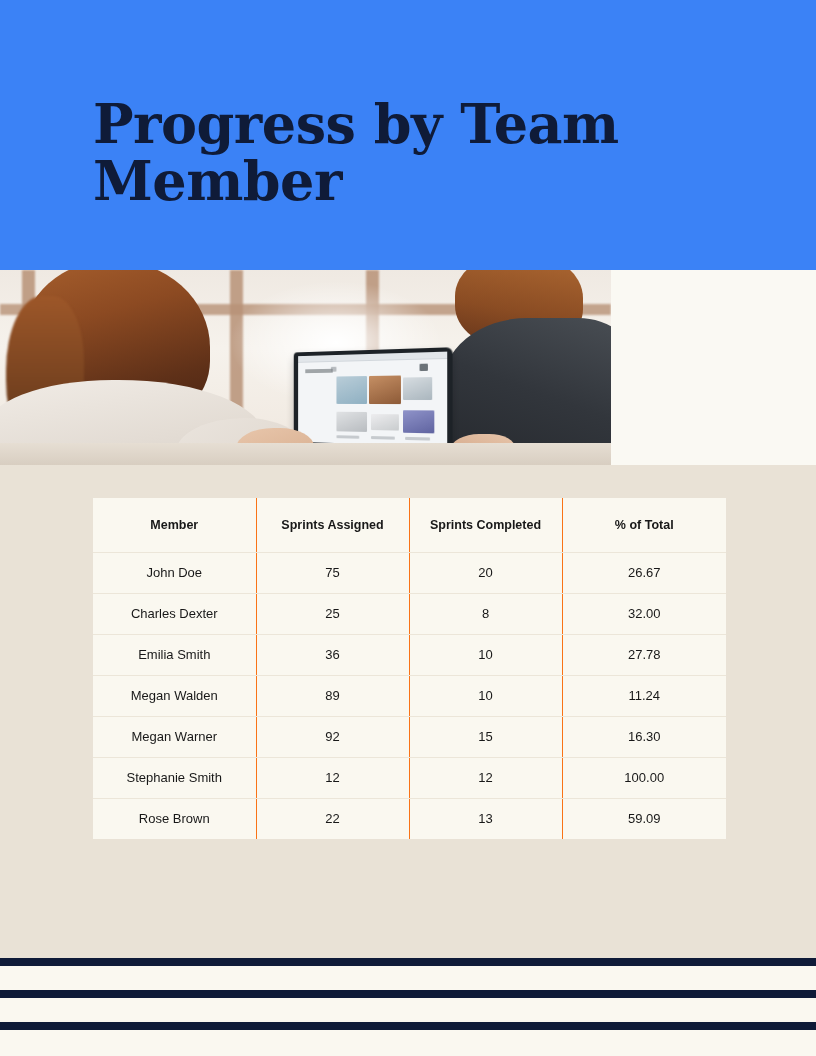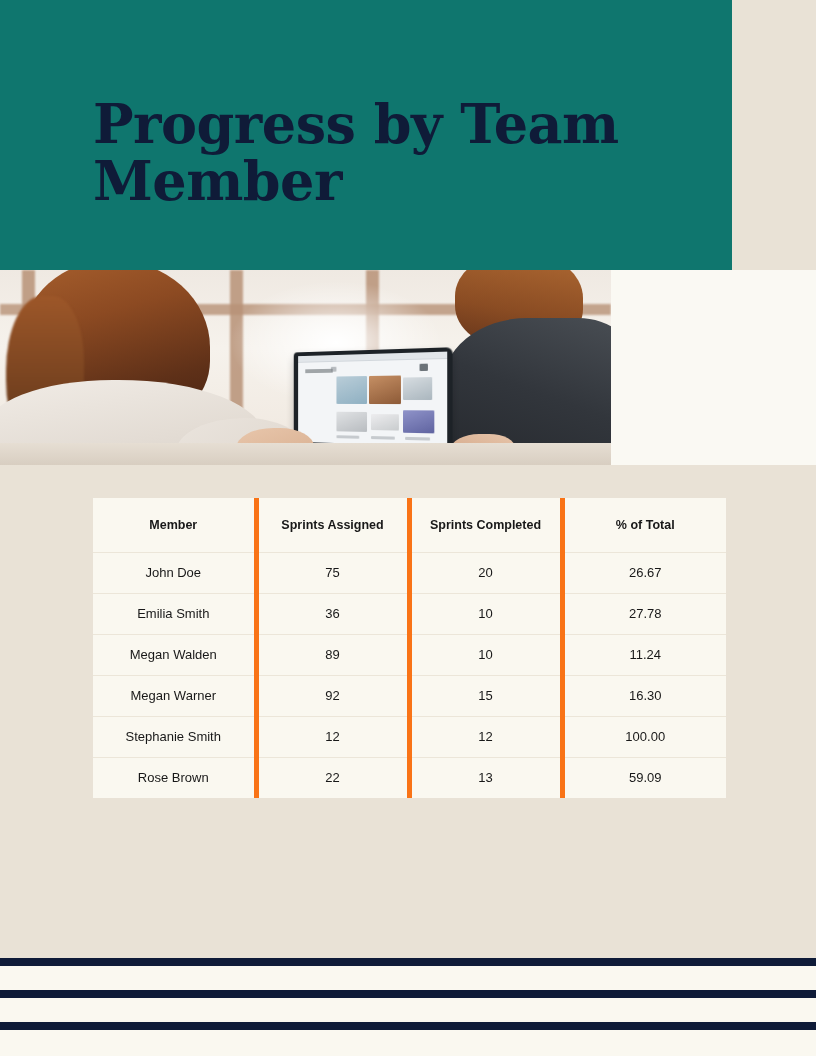--- a/index.html
+++ b/index.html
@@ -12,22 +12,22 @@
     background:#e9e2d6;
     font-family:"Liberation Sans", sans-serif;
     position:relative;
     overflow:hidden;
   }
 
   
   .header-band {
     position:absolute;
     left:0; top:0;
-    width:732px; height:270px;
-    background:#0f766e;
+    width:816px; height:270px;
+    background:#3b82f6;
   }
 
   .page-title {
     position:absolute;
     left:93px; top:96px;
     width:600px;
     font-family:"DejaVu Serif", "Liberation Serif", serif;
     font-weight:700;
     font-size:54px;
     line-height:1.06;
@@ -202,21 +202,21 @@
 
   table {
     width:100%;
     border-collapse:collapse;
     table-layout:fixed;
   }
 
   th, td {
     text-align:center;
     color:#181818;
-    border-right:5px solid #f97316;
+    border-right:1px solid #f97316;
     border-bottom:1px solid #ece6d9;
   }
   th:last-child, td:last-child { border-right:none; }
   tbody tr:last-child td { border-bottom:none; }
 
   th {
     font-size:12.5px;
     font-weight:700;
     height:54px;
     padding:0 6px;
@@ -318,20 +318,26 @@
         </tr>
       </thead>
       <tbody>
         <tr>
           <td>John Doe</td>
           <td>75</td>
           <td>20</td>
           <td>26.67</td>
         </tr>
         <tr>
+          <td>Charles Dexter</td>
+          <td>25</td>
+          <td>8</td>
+          <td>32.00</td>
+        </tr>
+        <tr>
           <td>Emilia Smith</td>
           <td>36</td>
           <td>10</td>
           <td>27.78</td>
         </tr>
         <tr>
           <td>Megan Walden</td>
           <td>89</td>
           <td>10</td>
           <td>11.24</td>

